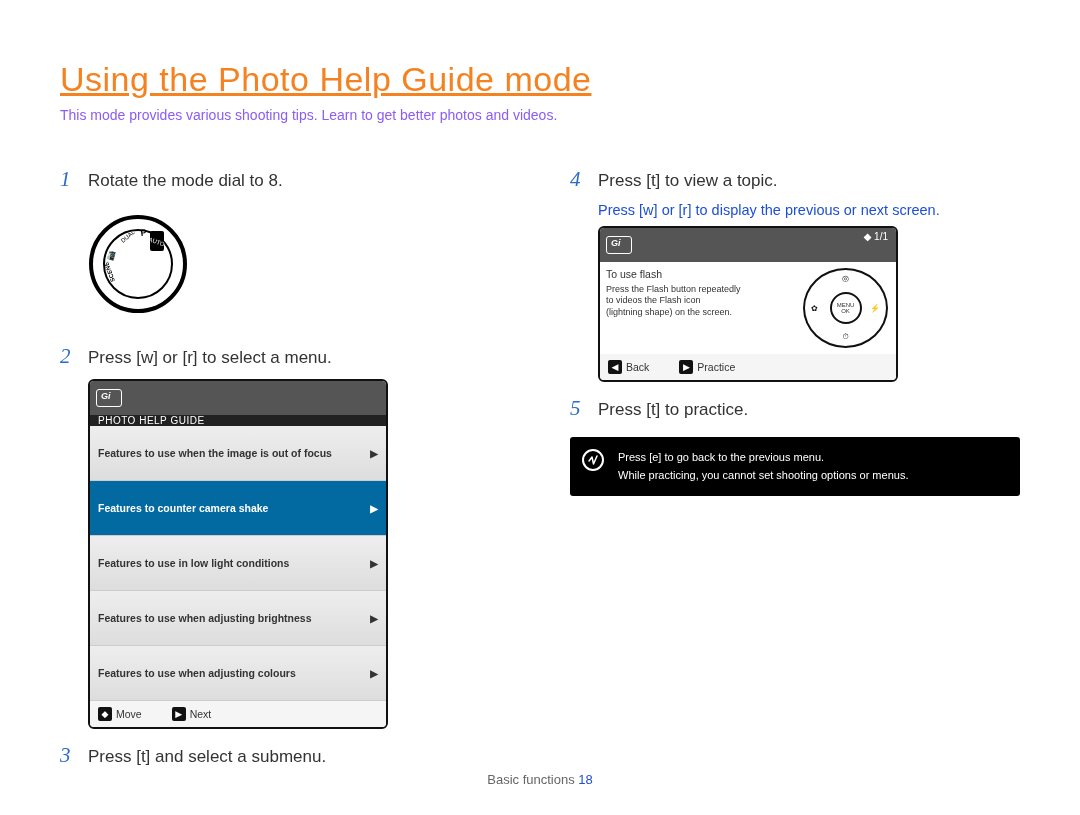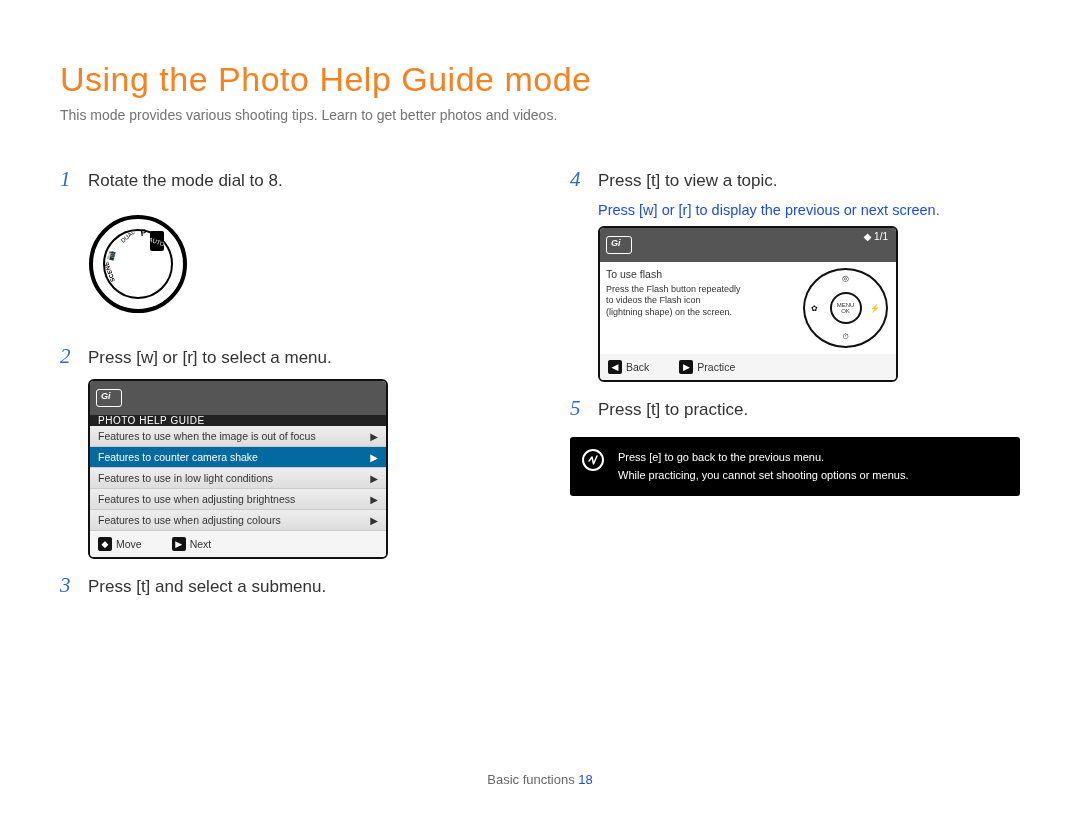--- a/index.html
+++ b/index.html
@@ -10,24 +10,25 @@
     padding: 60px 60px 30px 60px;
     color: #333;
     position: relative;
   }
   .page-title {
     font-size: 34px;
     font-weight: 400;
     color: #f58220;
     margin-bottom: 8px;
     letter-spacing: 0.5px;
+    text-decoration: underline;
   }
   .page-subtitle {
     font-size: 14px;
-    color: #737373;
+    color: #8b5cf6;
     margin-bottom: 30px;
   }
   .columns {
     display: flex;
     gap: 60px;
   }
   .col { flex: 1; }
   .step {
     display: flex;
     align-items: baseline;
@@ -93,26 +94,27 @@
   .screen-title {
     background: #222;
     color: #fff;
     font-size: 10px;
     padding: 0 8px;
     letter-spacing: 0.5px;
   }
   .menu-list { }
   .menu-item {
     font-size: 10.5px;
-    padding: 4px 8px;
+    padding: 21px 8px;
     display: flex;
     justify-content: space-between;
     align-items: center;
     background: linear-gradient(#eee,#ddd);
     border-bottom: 1px solid #ccc;
+    font-weight: bold;
   }
   .menu-item.selected {
     background: #0369a1;
     color: #fff;
   }
   .menu-item .chev {
     font-size: 10px;
   }
   .screen-footer {
     background: #f5f5f5;

